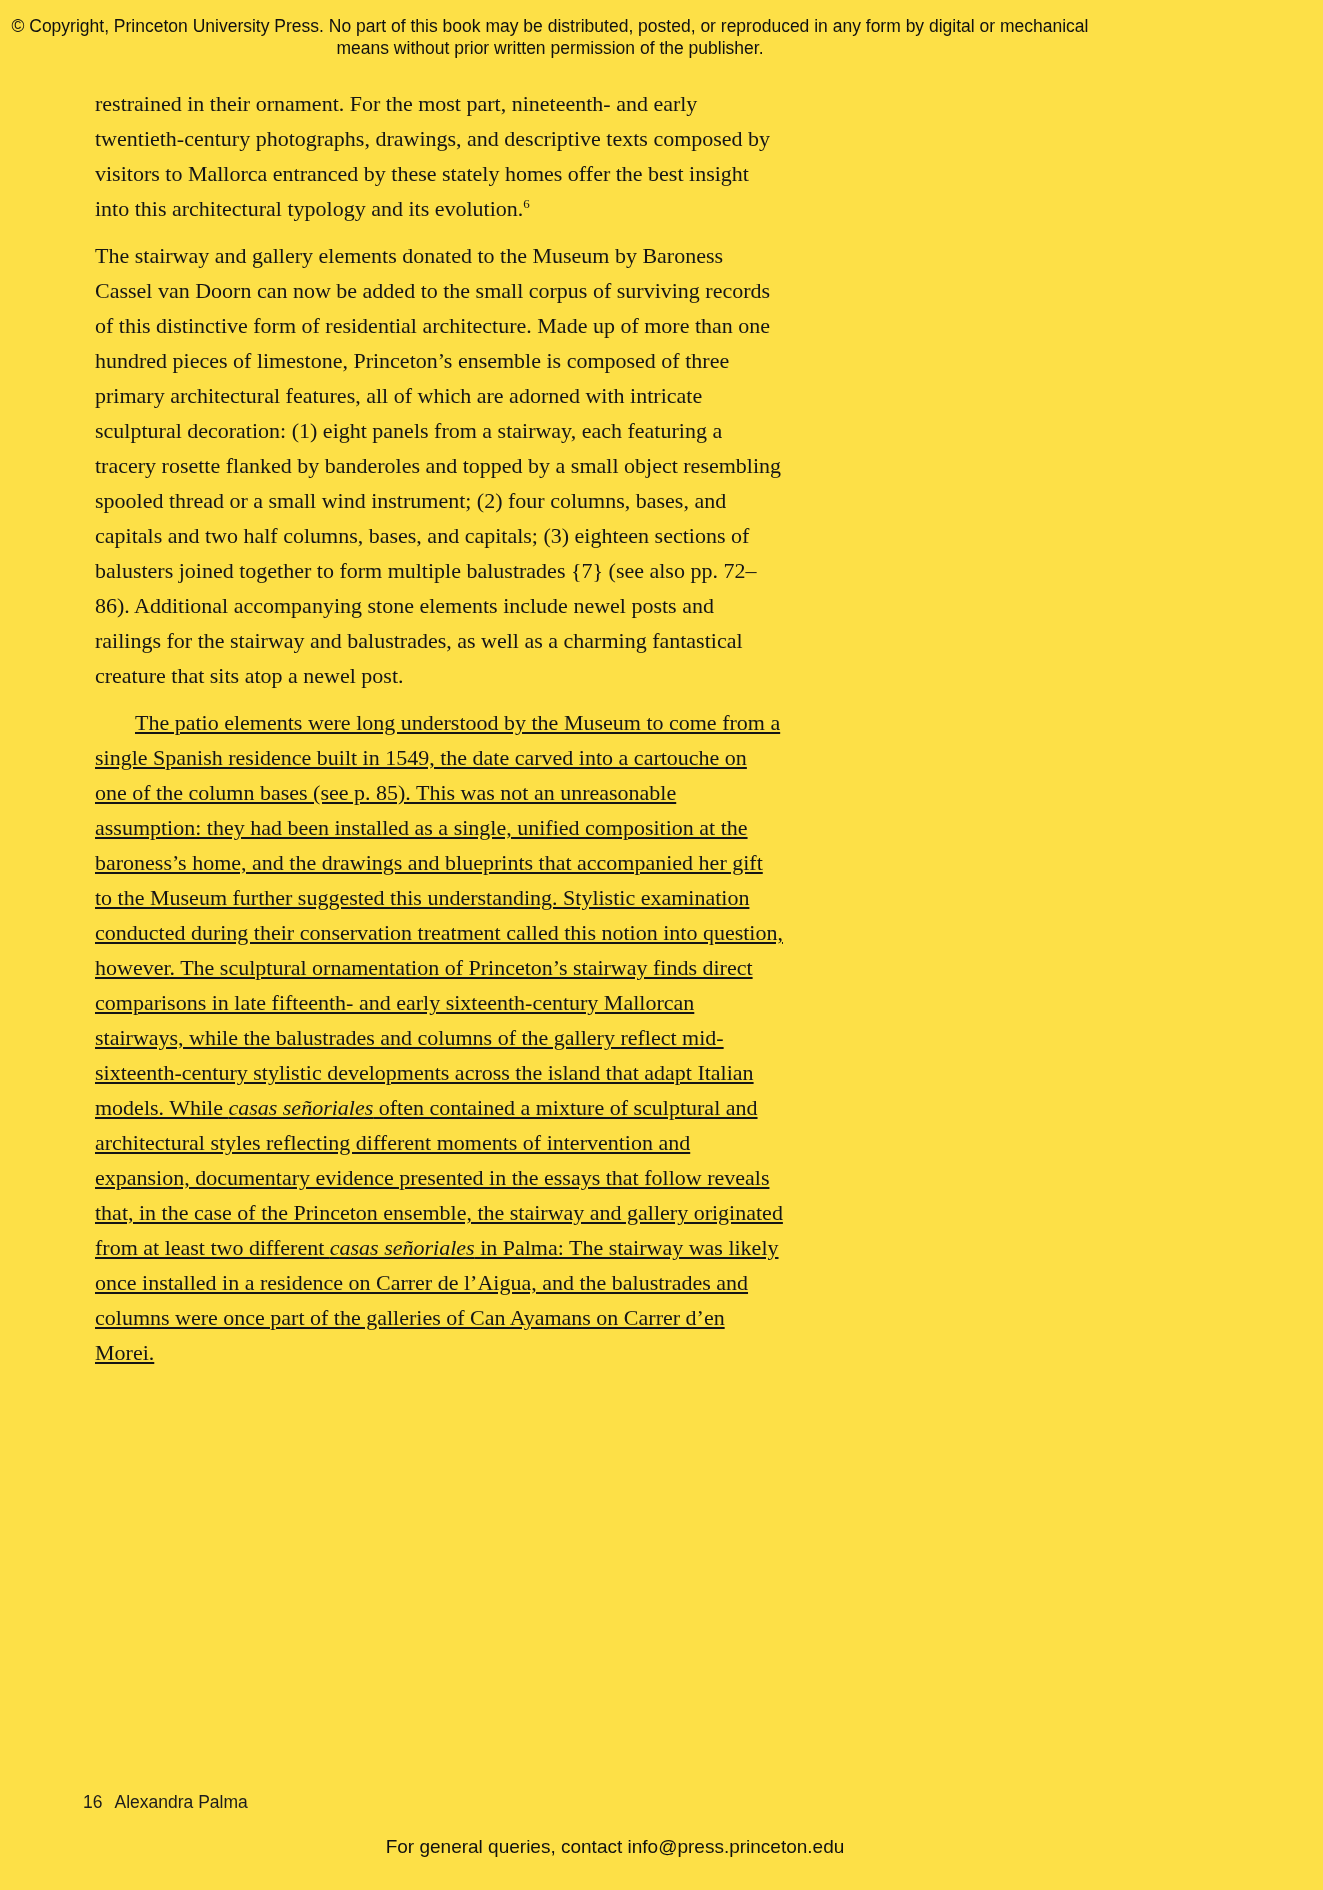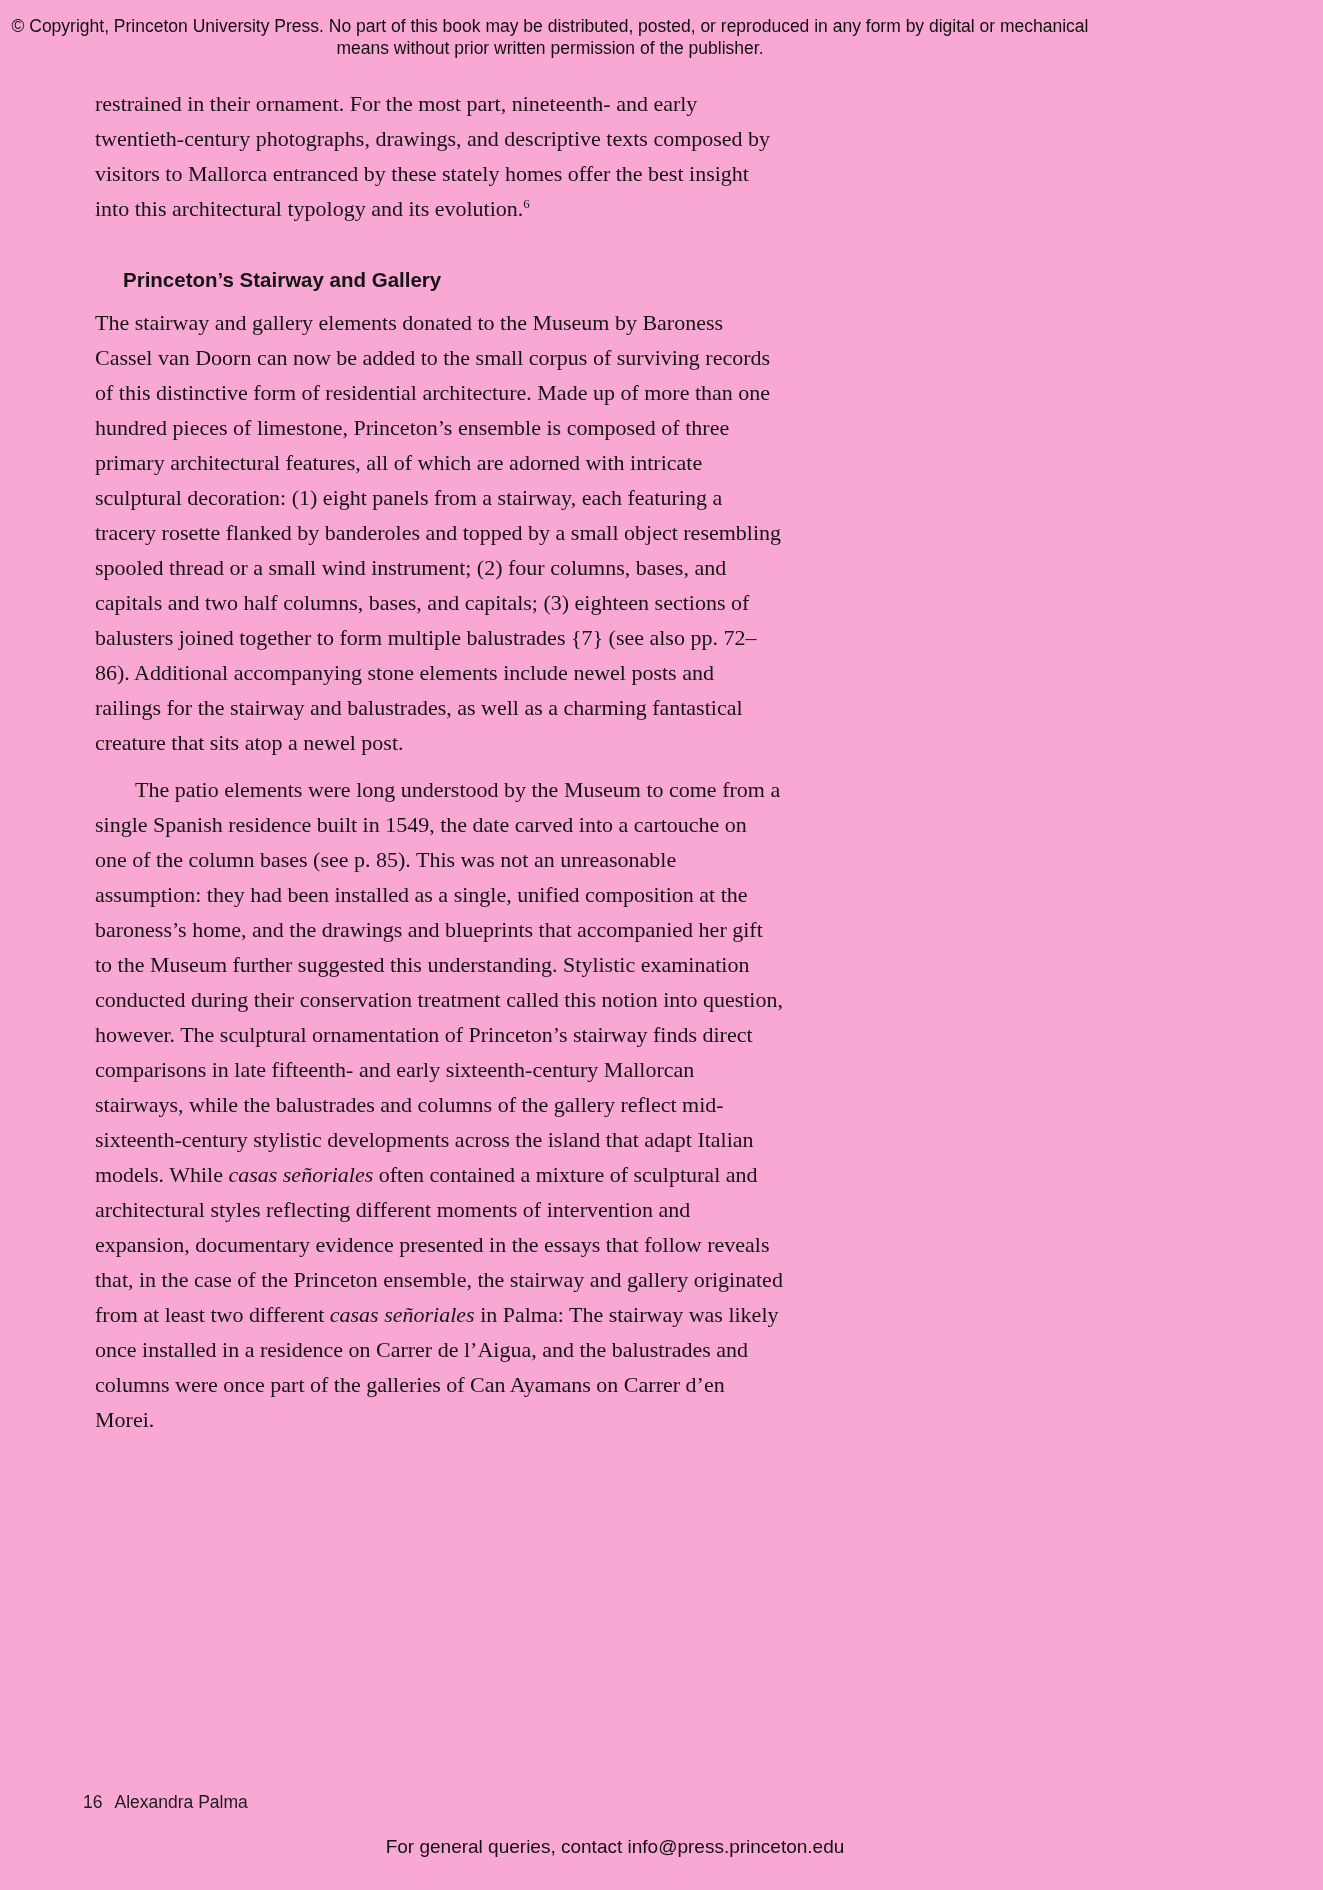--- a/index.html
+++ b/index.html
@@ -4,21 +4,21 @@
 <style>
   html, body {
     margin: 0;
     padding: 0;
     background: #ffffff;
   }
   .page {
     position: relative;
     width: 1323px;
     height: 1890px;
-    background: #f9a8d4;
+    background: #fde047;
     overflow: hidden;
     color: #161616;
   }
   .copyright {
     position: absolute;
     top: 16px;
     left: 0;
     width: 1100px;
     text-align: center;
     font-family: "Liberation Sans", sans-serif;
@@ -35,20 +35,21 @@
     font-size: 22px;
     line-height: 35px;
     color: #151515;
     text-align: left;
   }
   .para {
     margin: 12px;
   }
   .para.indent {
     text-indent: 40px;
+    text-decoration: underline;
   }
   .fn-sup {
     font-size: 13px;
     vertical-align: super;
     line-height: 0;
   }
   .section-heading {
     margin: 41px 0 5px 40px;
     font-family: "Liberation Sans", sans-serif;
     font-weight: 600;
@@ -85,21 +86,20 @@
 <body>
 
 <div class="page">
 
   <div class="copyright">© Copyright, Princeton University Press. No part of this book may be distributed, posted, or reproduced in any form by digital or mechanical means without prior written permission of the publisher.</div>
 
   <div class="body-text">
 
     <p class="para"><span>restrained in their ornament. For the most part, nineteenth- and early twentieth-century photographs, drawings, and descriptive texts composed by visitors to Mallorca entranced by these stately homes offer the best insight into this architectural typology and its evolution.</span><sup class="fn-sup">6</sup></p>
 
-    <h2 class="section-heading">Princeton’s Stairway and Gallery</h2>
 
     <p class="para">The stairway and gallery elements donated to the Museum by Baroness Cassel van Doorn can now be added to the small corpus of surviving records of this distinctive form of residential architecture. Made up of more than one hundred pieces of limestone, Princeton’s ensemble is composed of three primary architectural features, all of which are adorned with intricate sculptural decoration: (1) eight panels from a stairway, each featuring a tracery rosette flanked by banderoles and topped by a small object resembling spooled thread or a small wind instrument; (2) four columns, bases, and capitals and two half columns, bases, and capitals; (3) eighteen sections of balusters joined together to form multiple balustrades {7} (see also pp. 72–86). Additional accompanying stone elements include newel posts and railings for the stairway and balustrades, as well as a charming fantastical creature that sits atop a newel post.</p>
 
     <p class="para indent"><span>The patio elements were long understood by the Museum to come from a single Spanish residence built in 1549, the date carved into a cartouche on one of the column bases (see p. 85). This was not an unreasonable assumption: they had been installed as a single, unified composition at the baroness’s home, and the drawings and blueprints that accompanied her gift to the Museum further suggested this understanding. Stylistic examination conducted during their conservation treatment called this notion into question, however. The sculptural ornamentation of Princeton’s stairway finds direct comparisons in late fifteenth- and early sixteenth-century Mallorcan stairways, while the balustrades and columns of the gallery reflect mid-sixteenth-century stylistic developments across the island that adapt Italian models. While </span><em class="italic-phrase">casas señoriales</em><span> often contained a mixture of sculptural and architectural styles reflecting different moments of intervention and expansion, documentary evidence presented in the essays that follow reveals that, in the case of the Princeton ensemble, the stairway and gallery originated from at least two different </span><em class="italic-phrase">casas señoriales</em><span> in Palma: The stairway was likely once installed in a residence on Carrer de l’Aigua, and the balustrades and columns were once part of the galleries of Can Ayamans on Carrer d’en Morei.</span></p>
 
   </div>
 
   <div class="running-footer">
     <span class="pagenum">16</span><span class="author">Alexandra Palma</span>
   </div>

